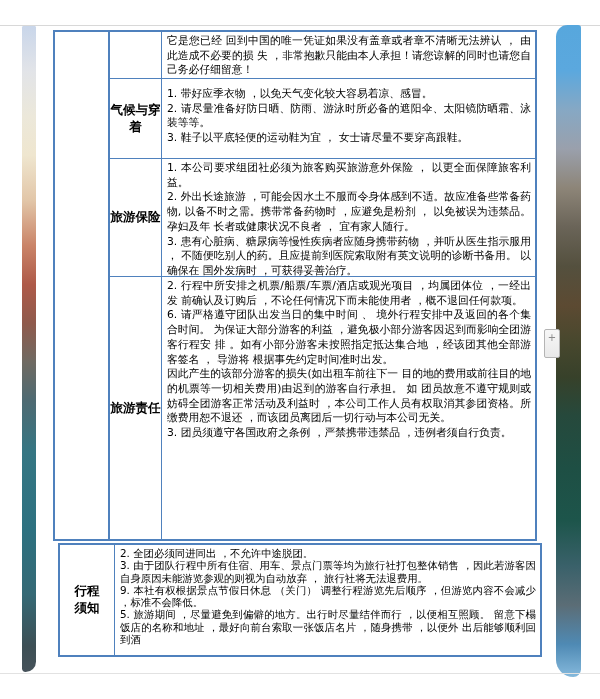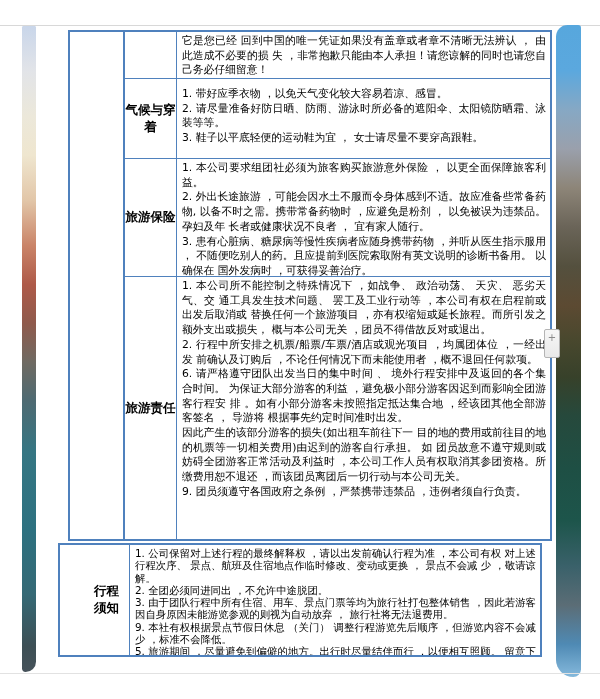--- a/index.html
+++ b/index.html
@@ -28,36 +28,36 @@
       #57a7dd 0%, #5ba8de 7%, #86a8c4 13%, #9aa0ac 19%,
       #8d8578 25%, #6a6458 31%, #54503e 37%, #5c4a32 43%,
       #4a482e 48%, #37412a 54%, #26493c 60%, #1e4f44 68%,
       #1d554b 76%, #3a616a 83%, #5b6d76 89%, #4f8ab4 95%, #85b9dc 100%);
   }
 
   .tbl{
     position:absolute;background:#fff;box-sizing:border-box;
     border:2px solid #4f81bd;display:flex;
   }
-  .tbl-upper{left:68px;top:30px;width:484px;height:511px;}
+  .tbl-upper{left:53px;top:30px;width:484px;height:511px;}
   .tbl-lower{left:58px;top:543px;width:484px;height:114px;}
 
   .colA{width:55px;border-right:2px solid #4f81bd;box-sizing:border-box;flex:0 0 auto;}
   .rows{flex:1;display:flex;flex-direction:column;min-width:0;}
   .row{display:flex;box-sizing:border-box;border-bottom:1.5px solid #4f81bd;min-height:0;}
   .row.last{border-bottom:none;}
   .lbl{
     width:52px;flex:0 0 auto;border-right:1.5px solid #4f81bd;box-sizing:border-box;
     display:flex;align-items:center;justify-content:center;text-align:center;
     font-weight:bold;font-size:12.5px;line-height:1.3;white-space:pre-line;
   }
   .lbl-lower{
-    width:46px;flex:0 0 auto;border-right:1.5px solid #4f81bd;box-sizing:border-box;
+    width:55px;flex:0 0 auto;border-right:1.5px solid #4f81bd;box-sizing:border-box;
     display:flex;align-items:center;justify-content:center;text-align:center;
-    font-weight:bold;font-size:12.5px;line-height:1.35;white-space:pre-line;margin-left:24px;
+    font-weight:bold;font-size:12.5px;line-height:1.35;white-space:pre-line;
   }
   .cnt{
     flex:1;min-width:0;overflow:hidden;box-sizing:border-box;
     padding:2px 4px 0 5px;font-size:10.8px;line-height:14.7px;
     text-align:justify;
   }
   .cnt p{margin:0;padding:0;}
   .cnt-lower{
     flex:1;min-width:0;overflow:hidden;box-sizing:border-box;
     padding:2px 4px 0 5px;font-size:10.4px;line-height:12.3px;
@@ -109,36 +109,34 @@
       <div class="cnt">
         <p>1. 本公司要求组团社必须为旅客购买旅游意外保险 ， 以更全面保障旅客利益。</p>
         <p>2. 外出长途旅游 ，可能会因水土不服而令身体感到不适。故应准备些常备药物, 以备不时之需。携带常备药物时 ，应避免是粉剂 ， 以免被误为违禁品。孕妇及年 长者或健康状况不良者 ， 宜有家人随行。</p>
         <p>3. 患有心脏病、糖尿病等慢性疾病者应随身携带药物 ，并听从医生指示服用 ， 不随便吃别人的药。且应提前到医院索取附有英文说明的诊断书备用。 以确保在 国外发病时 ，可获得妥善治疗。</p>
       </div>
     </div>
 
     <div class="row last" style="flex:1;">
       <div class="lbl">旅游责任</div>
       <div class="cnt">
-        <p>1. 本公司所不能控制之特殊情况下 ，如战争、 政治动荡、 天灾、 恶劣天气、交 通工具发生技术问题、 罢工及工业行动等 ，本公司有权在启程前或出发后取消或 替换任何一个旅游项目 ，亦有权缩短或延长旅程。而所引发之额外支出或损失， 概与本公司无关 ，团员不得借故反对或退出。</p>
         <p>2. 行程中所安排之机票/船票/车票/酒店或观光项目 ，均属团体位 ，一经出发 前确认及订购后 ，不论任何情况下而未能使用者 ，概不退回任何款项。</p>
         <p>6. 请严格遵守团队出发当日的集中时间 、 境外行程安排中及返回的各个集合时间。 为保证大部分游客的利益 ，避免极小部分游客因迟到而影响全团游客行程安 排 。如有小部分游客未按照指定抵达集合地 ，经该团其他全部游客签名 ， 导游将 根据事先约定时间准时出发。</p>
         <p>因此产生的该部分游客的损失(如出租车前往下一 目的地的费用或前往目的地的机票等一切相关费用)由迟到的游客自行承担。 如 团员故意不遵守规则或妨碍全团游客正常活动及利益时 ，本公司工作人员有权取消其参团资格。所缴费用恕不退还 ，而该团员离团后一切行动与本公司无关。</p>
-        <p>9. 团员须遵守各国政府之条例 ，严禁携带违禁品 ，违例者须自行负责。</p>
+        <p>3. 团员须遵守各国政府之条例 ，严禁携带违禁品 ，违例者须自行负责。</p>
       </div>
     </div>
 
   </div>
 </div>
 
 <div class="tbl tbl-lower">
   <div class="lbl-lower">行程
 须知</div>
   <div class="cnt-lower">
-    <p>1. 公司保留对上述行程的最终解释权 ，请以出发前确认行程为准 ，本公司有权 对上述行程次序、 景点、航班及住宿地点作临时修改、变动或更换 ， 景点不会减 少 ，敬请谅解。</p>
     <p>2. 全团必须同进同出 ，不允许中途脱团。</p>
     <p>3. 由于团队行程中所有住宿、用车、景点门票等均为旅行社打包整体销售 ，因此若游客因自身原因未能游览参观的则视为自动放弃 ， 旅行社将无法退费用。</p>
     <p>9. 本社有权根据景点节假日休息 （关门） 调整行程游览先后顺序 ，但游览内容不会减少 ，标准不会降低。</p>
     <p>5. 旅游期间 ，尽量避免到偏僻的地方。出行时尽量结伴而行 ，以便相互照顾。 留意下榻饭店的名称和地址 ，最好向前台索取一张饭店名片 ，随身携带 ，以便外 出后能够顺利回到酒</p>
   </div>
 </div>
 
 <div class="expand-btn">
   <span>+</span>
 </div>

